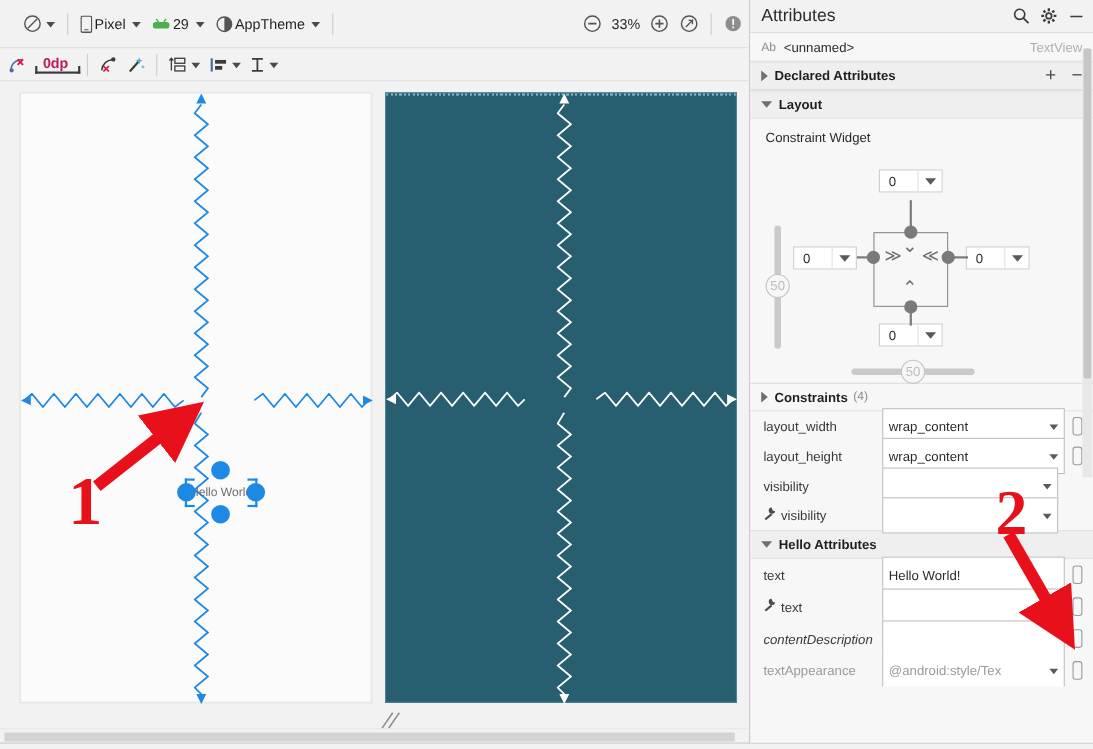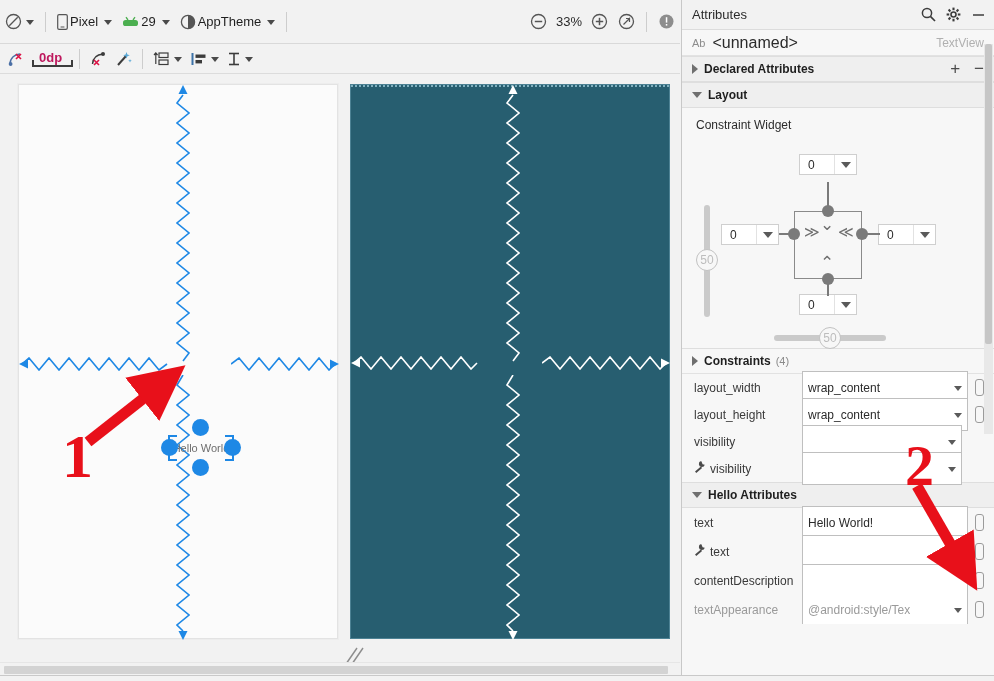--- a/index.html
+++ b/index.html
@@ -8,21 +8,21 @@
     font-family:"Liberation Sans",sans-serif;
     font-size:12px;color:#2b2b2b;background:#f2f2f2;
     -webkit-font-smoothing:antialiased;
   }
   .app{position:relative;width:994px;height:681px;background:#f2f2f2;}
 
   
   .toolbar{
     position:absolute;left:0;top:0;width:680px;height:44px;
     background:#f2f2f2;border-bottom:1px solid #d9d9d9;
-    display:flex;align-items:center;box-sizing:border-box;
+    display:flex;align-items:center;box-sizing:border-box;padding-left:16px;
   }
   .tb-item{display:flex;align-items:center;height:28px;padding:0 5px;cursor:default;white-space:nowrap;}
   .tb-item .lbl{font-size:13px;color:#1f1f1f;margin:0 2px;}
   .caret{
     width:0;height:0;border-left:4px solid transparent;border-right:4px solid transparent;
     border-top:5px solid #4a4a4a;margin-left:4px;margin-top:2px;
   }
   .tb-sep{width:1px;height:20px;background:#cdcdcd;margin:0 6px;}
   .icon{display:inline-block;line-height:0;}
 
@@ -99,28 +99,28 @@
 
   
   .attrs{
     position:absolute;left:681px;top:0;width:313px;height:675px;
     background:#f7f7f7;border-left:1px solid #c8c8c8;box-sizing:border-box;overflow:hidden;
   }
   .attrs-head{
     height:30px;display:flex;align-items:center;padding:0 8px 0 10px;
     background:#f2f2f2;border-bottom:1px solid #dcdcdc;box-sizing:border-box;
   }
-  .attrs-head .title{font-size:13px;color:#2b2b2b;flex:1;}
+  .attrs-head .title{font-size:16px;color:#2b2b2b;flex:1;}
   .attrs-head .hicon{margin-left:10px;cursor:default;display:flex;align-items:center;}
   .sel-row{
     height:26px;display:flex;align-items:center;padding:0 10px;
     background:#f7f7f7;border-bottom:1px solid #e2e2e2;box-sizing:border-box;
   }
   .sel-row .ab{color:#8c8c8c;font-size:11px;margin-right:7px;}
-  .sel-row .name{color:#2b2b2b;font-size:16px;flex:1;}
+  .sel-row .name{color:#2b2b2b;font-size:12px;flex:1;}
   .sel-row .type{color:#b0b0b0;font-size:12px;}
 
   .prop-row{
     height:30px;display:flex;align-items:center;padding:0 10px 0 12px;
     box-sizing:border-box;
   }
   .prop-row .plabel{width:108px;font-size:12px;color:#3a3a3a;display:flex;align-items:center;gap:4px;}
   .field{
     flex:1;height:33px;background:#ffffff;border:1px solid #bfbfbf;box-sizing:border-box;
     display:flex;align-items:center;font-size:12px;color:#2b2b2b;padding:0 5px;position:relative;
@@ -617,21 +617,21 @@
             <path d="M8.6 0.6 a3 3 0 1 0 2.6 4.4 l-2-1 -0.2-2.2z" fill="#4a4a4a" transform="rotate(-15 6 6)"></path>
             <rect x="1" y="7.6" width="7.6" height="1.9" fill="#4a4a4a" transform="rotate(-40 5 9)"></rect>
           </svg>
         </span>
         <span>text</span>
       </span>
       <span class="field"></span>
       <span class="pillbtn"></span>
     </div>
 
-    <div class="prop-row" style="height:29px;">
+    <div class="prop-row" style="height:29px;font-style:italic;">
       <span class="plabel">contentDescription</span>
       <span class="field"></span>
       <span class="pillbtn"></span>
     </div>
 
     <div class="prop-row" style="height:29px;overflow:hidden;">
       <span class="plabel" style="color:#9a9a9a;">textAppearance</span>
       <span class="field" style="color:#9a9a9a;">@android:style/Tex<i class="fcaret"></i>
       </span>
       <span class="pillbtn"></span>

